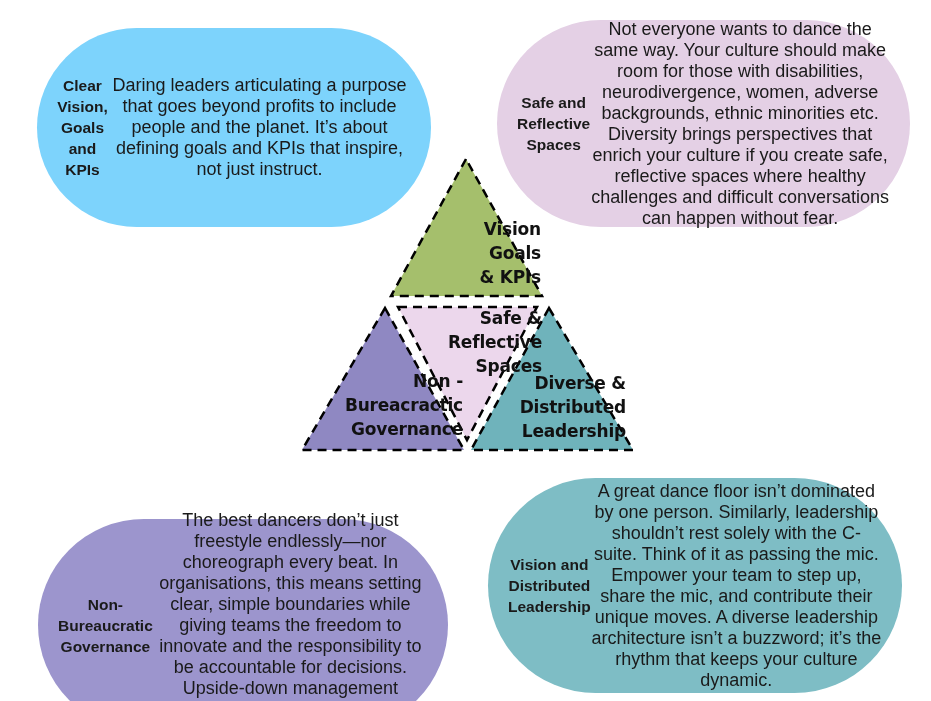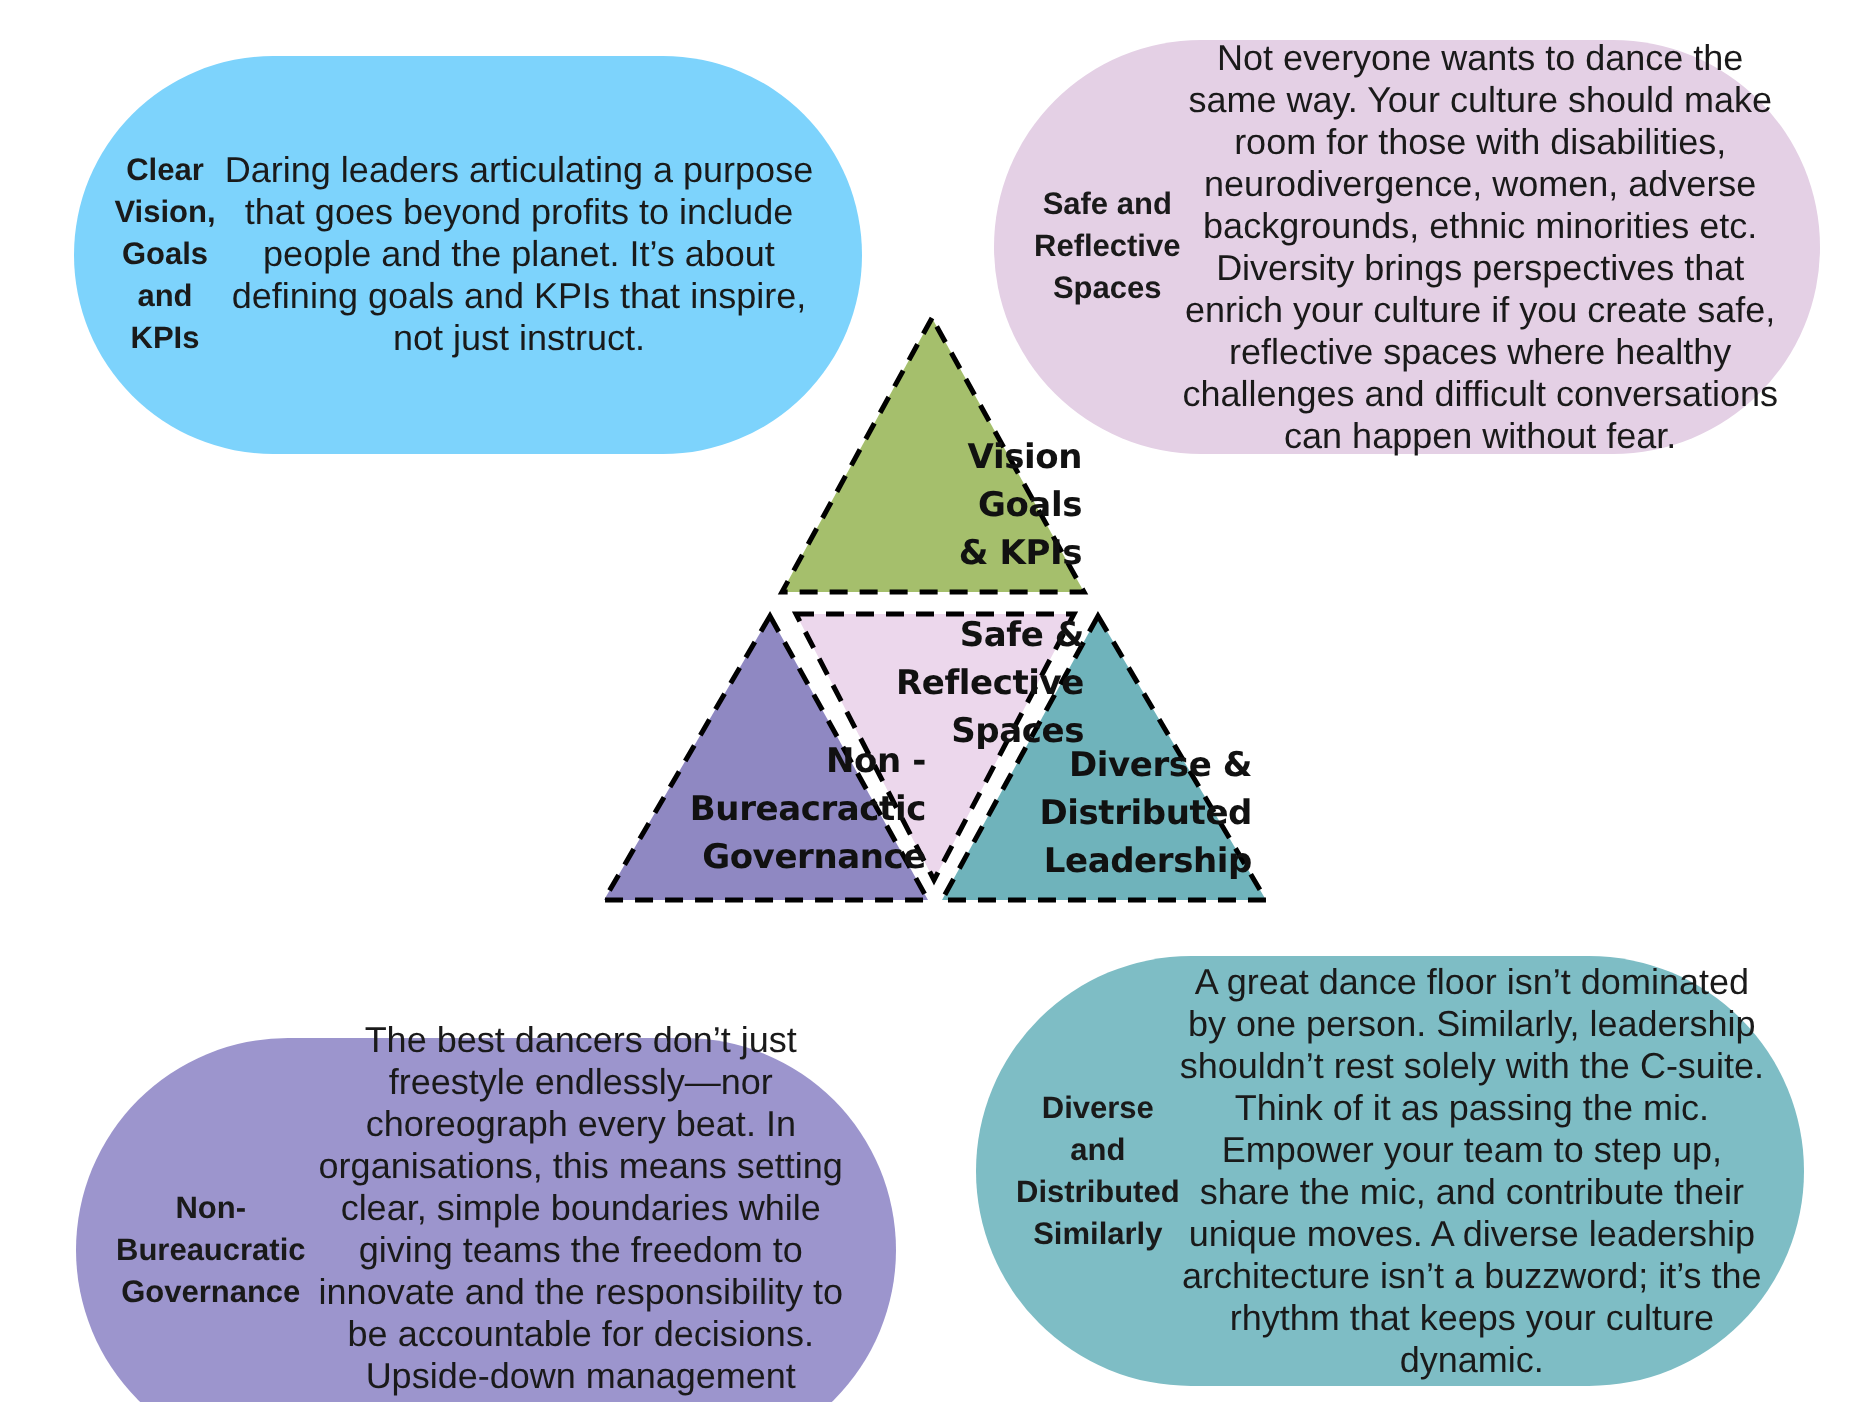--- a/index.html
+++ b/index.html
@@ -84,21 +84,21 @@
     <div class="card-title">Safe and Reflective Spaces</div>
     <div class="card-body">Not everyone wants to dance the same way. Your culture should make room for those with disabilities, neurodivergence, women, adverse backgrounds, ethnic minorities etc. Diversity brings perspectives that enrich your culture if you create safe, reflective spaces where healthy challenges and difficult conversations can happen without fear.</div>
   </div>
 
   <div class="card" id="card-non-bureau" style="background-color: rgb(156, 149, 205);">
     <div class="card-title">Non-Bureaucratic Governance</div>
     <div class="card-body">The best dancers don’t just freestyle endlessly—nor choreograph every beat. In organisations, this means setting clear, simple boundaries while giving teams the freedom to innovate and the responsibility to be accountable for decisions. Upside-down management structures can foster this freedom and responsibility.</div>
   </div>
 
   <div class="card" id="card-diverse-lead" style="background-color: rgb(126, 189, 197);">
-    <div class="card-title">Diverse and Distributed Similarly</div>
+    <div class="card-title">Vision and Distributed Leadership</div>
     <div class="card-body">A great dance floor isn’t dominated by one person. Similarly, leadership shouldn’t rest solely with the C-suite. Think of it as passing the mic. Empower your team to step up, share the mic, and contribute their unique moves. A diverse leadership architecture isn’t a buzzword; it’s the rhythm that keeps your culture dynamic.</div>
   </div>
 
   <svg class="tri-svg" viewBox="0 0 931 701">
     <polygon points="466,159 391,296 542,296" fill="#a5bf6c"></polygon>
     <polygon points="398,307 537,307 467,440" fill="#ecd7ec"></polygon>
     <polygon points="385,308 302,450 464,450" fill="#8f88c2"></polygon>
     <polygon points="549,308 471,450 633,450" fill="#6fb3bb"></polygon>
   </svg>
 

